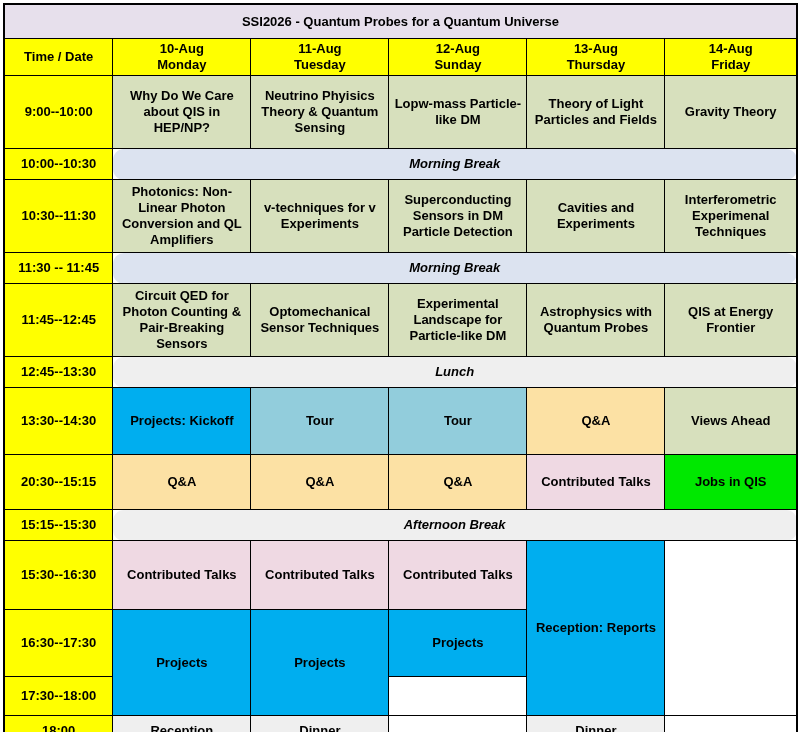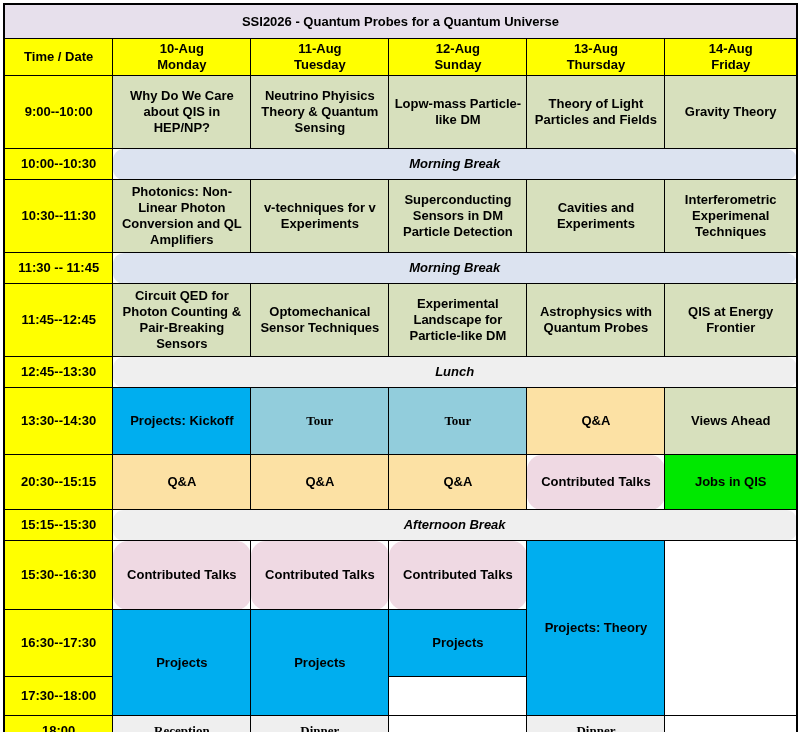--- a/index.html
+++ b/index.html
@@ -58,28 +58,28 @@
     font-size:13px;
     text-align:center;
   }
   td.time-top{vertical-align:top;padding-top:4px;}
 
   
   .bg-green   {background:#d7e0bd;}
   .bg-blue    {background:#00aeef;}
   .bg-ltblue  {background:#92cddc;}
   .bg-peach   {background:#fce1a4;}
-  .bg-pink    {background:#efd9e3;border-radius:15px;}
+  .bg-pink    {background:#efd9e3;}
   .bg-lime    {background:#00e800;margin-top:10px;}
   .bg-break   {background:#dce3f0;}
   .bg-lunch   {background:#efefef;}
   .bg-white   {background:#ffffff;}
   .bg-meal    {background:#efefef;}
 
-  .txt-red{color:#ff0000;font-family:Liberation Serif, serif;}
+  .txt-red{color:#ff0000;}
   .italic-red{
     color:#ff0000;
     font-style:italic;
     font-weight:bold;
     font-size:14px;
     border-radius:11px;
   }
   td.tall-1h{height:68px;}
   td.brk{height:26px;}
   td.row-1330{height:62px;}
@@ -195,21 +195,21 @@
   <tr>
     <td class="time brk">15:15--15:30</td>
     <td class="bg-lunch brk italic-red" colspan="5">Afternoon Break</td>
   </tr>
 
   <tr>
     <td class="time row-1530">15:30--16:30</td>
     <td class="bg-pink row-1530">Contributed Talks</td>
     <td class="bg-pink row-1530">Contributed Talks</td>
     <td class="bg-pink row-1530">Contributed Talks</td>
-    <td class="bg-blue" rowspan="3">Projects: Theory</td>
+    <td class="bg-blue" rowspan="3">Reception: Reports</td>
     <td class="bg-white" rowspan="3"></td>
   </tr>
 
   <tr>
     <td class="time time-top row-1630">16:30--17:30</td>
     <td class="bg-blue" rowspan="2">Projects</td>
     <td class="bg-blue" rowspan="2">Projects</td>
     <td class="bg-blue row-1630">Projects</td>
   </tr>
 

